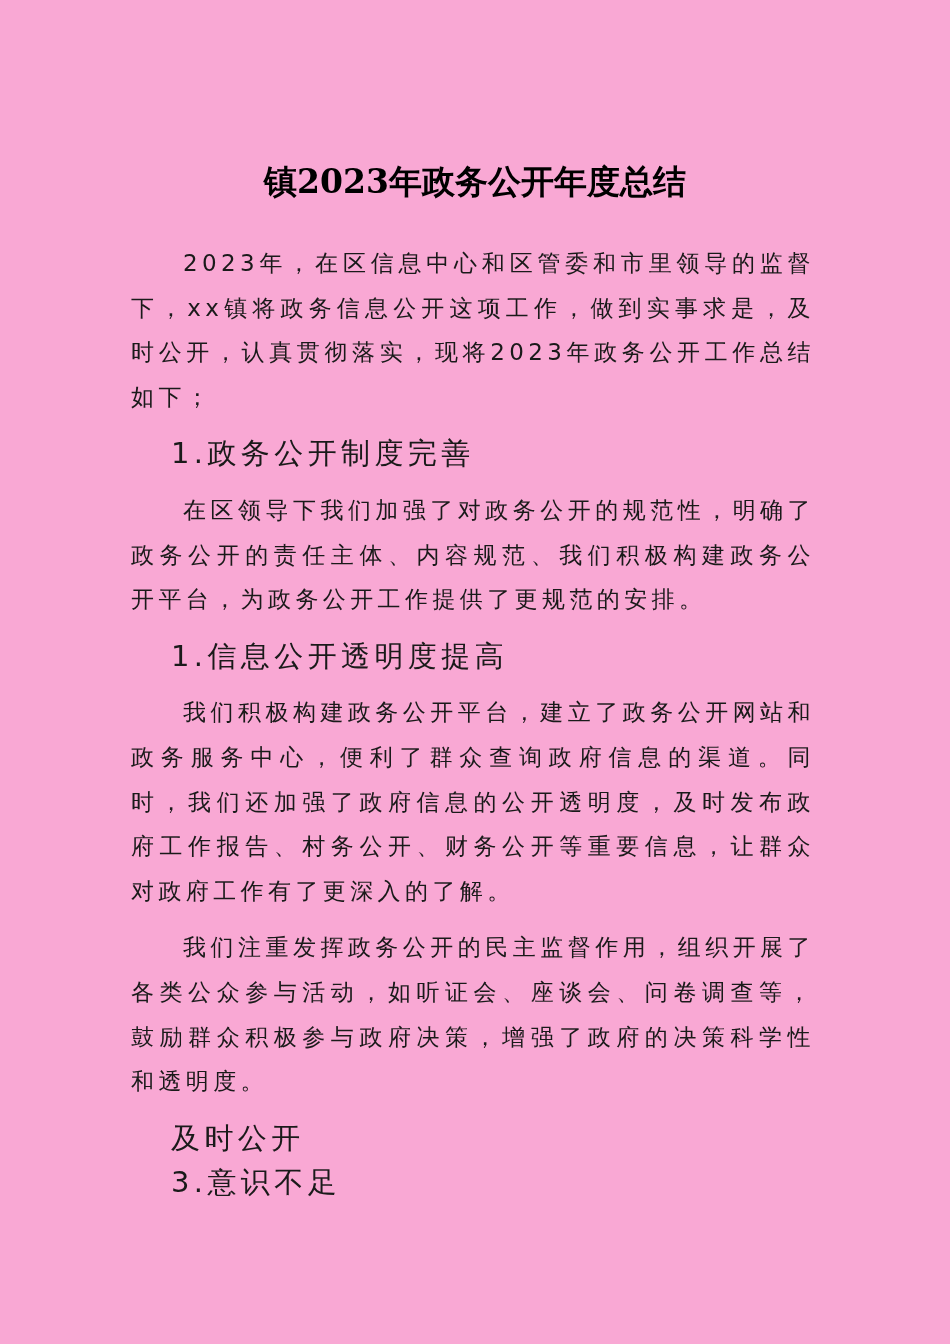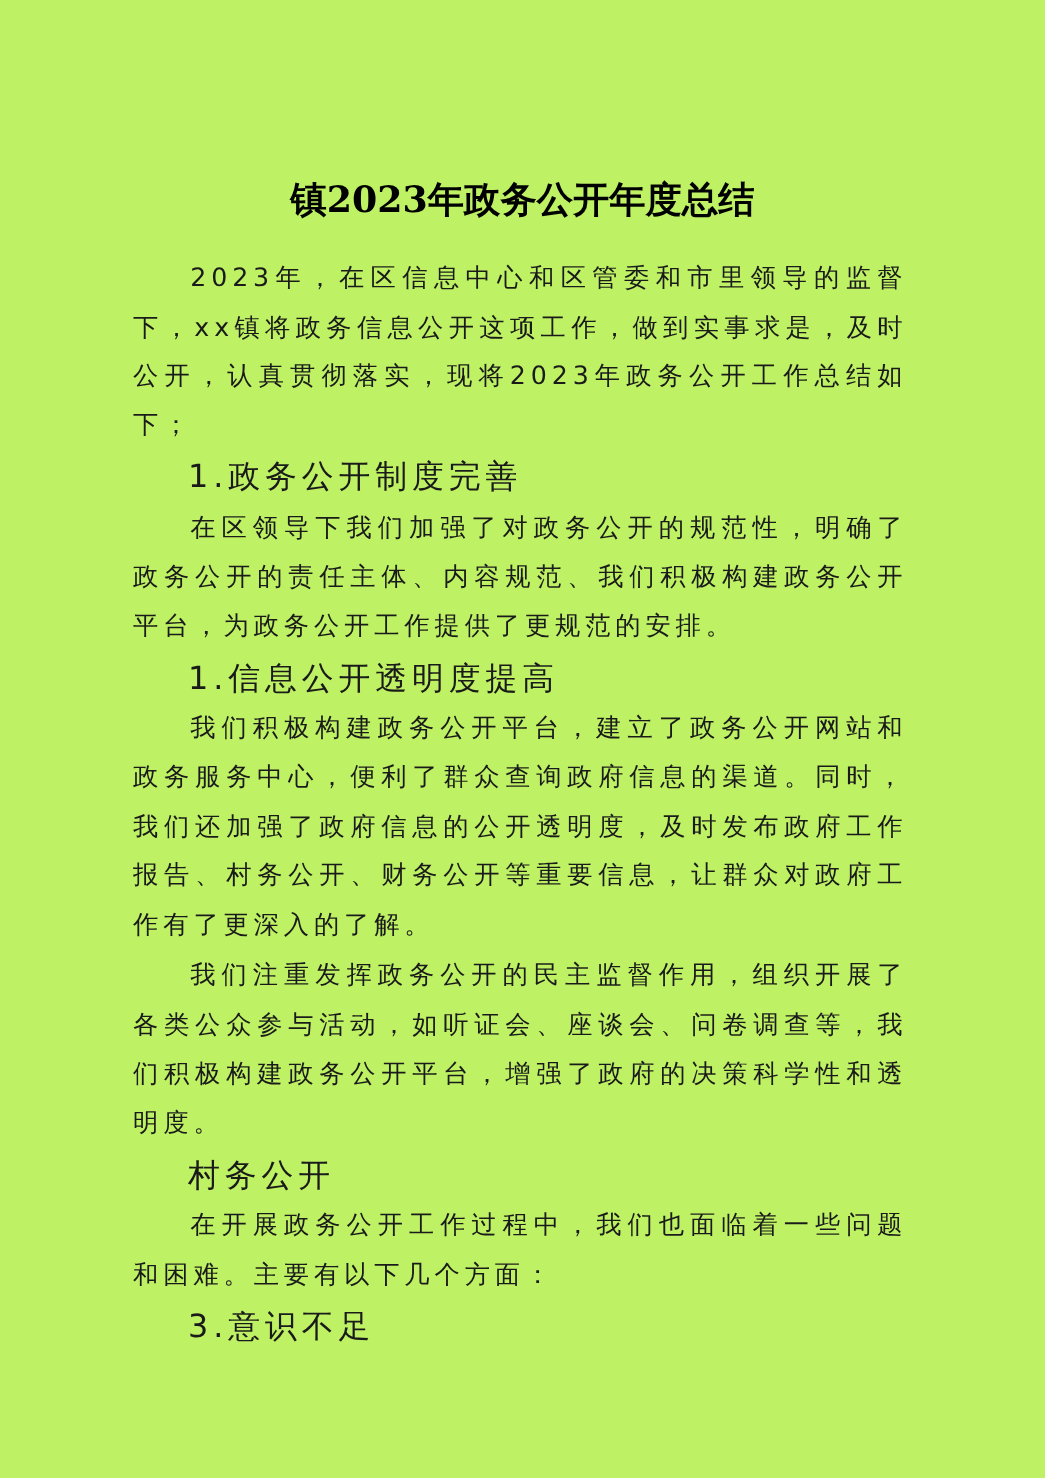--- a/index.html
+++ b/index.html
@@ -14,21 +14,21 @@
       overflow: hidden;
       font-family: "DejaVu Serif", "Liberation Serif", serif;
       color: #111111;
     }
     .page {
       position: absolute;
       left: 0;
       top: 0;
       width: 950px;
       height: 1344px;
-      background: #bef264;
+      background: #f9a8d4;
     }
     .doc-title {
       position: absolute;
       left: 0;
       top: 136px;
       width: 950px;
       text-align: center;
       font-family: "DejaVu Serif", "Liberation Serif", serif;
       font-weight: bold;
       font-size: 33px;
@@ -36,21 +36,21 @@
       letter-spacing: 0px;
       color: #000000;
     }
     .body {
       position: absolute;
       left: 119px;
       top: 229px;
       width: 708px;
     }
     .para {
-      margin: 2px;
+      margin: 12px;
       font-size: 23px;
       line-height: 44.6px;
       letter-spacing: 4.4px;
       text-indent: 52px;
       text-align: justify;
       text-justify: inter-character;
       word-break: break-all;
       color: #1a1a1a;
       font-family: "DejaVu Sans", "Liberation Sans", sans-serif;
       font-weight: normal;
@@ -70,18 +70,17 @@
 
 <div class="page">
   <h1 class="doc-title">镇2023年政务公开年度总结</h1>
 
   <div class="body">
     <p class="para">2023年，在区信息中心和区管委和市里领导的监督下，xx镇将政务信息公开这项工作，做到实事求是，及时公开，认真贯彻落实，现将2023年政务公开工作总结如下；</p>
     <p class="heading">1.政务公开制度完善</p>
     <p class="para">在区领导下我们加强了对政务公开的规范性，明确了政务公开的责任主体、内容规范、我们积极构建政务公开平台，为政务公开工作提供了更规范的安排。</p>
     <p class="heading">1.信息公开透明度提高</p>
     <p class="para">我们积极构建政务公开平台，建立了政务公开网站和政务服务中心，便利了群众查询政府信息的渠道。同时，我们还加强了政府信息的公开透明度，及时发布政府工作报告、村务公开、财务公开等重要信息，让群众对政府工作有了更深入的了解。</p>
-    <p class="para">我们注重发挥政务公开的民主监督作用，组织开展了各类公众参与活动，如听证会、座谈会、问卷调查等，我们积极构建政务公开平台，增强了政府的决策科学性和透明度。</p>
-    <p class="heading">村务公开</p>
-    <p class="para">在开展政务公开工作过程中，我们也面临着一些问题和困难。主要有以下几个方面：</p>
+    <p class="para">我们注重发挥政务公开的民主监督作用，组织开展了各类公众参与活动，如听证会、座谈会、问卷调查等，鼓励群众积极参与政府决策，增强了政府的决策科学性和透明度。</p>
+    <p class="heading">及时公开</p>
     <p class="heading">3.意识不足</p>
   </div>
 </div>
 
 </body></html>

